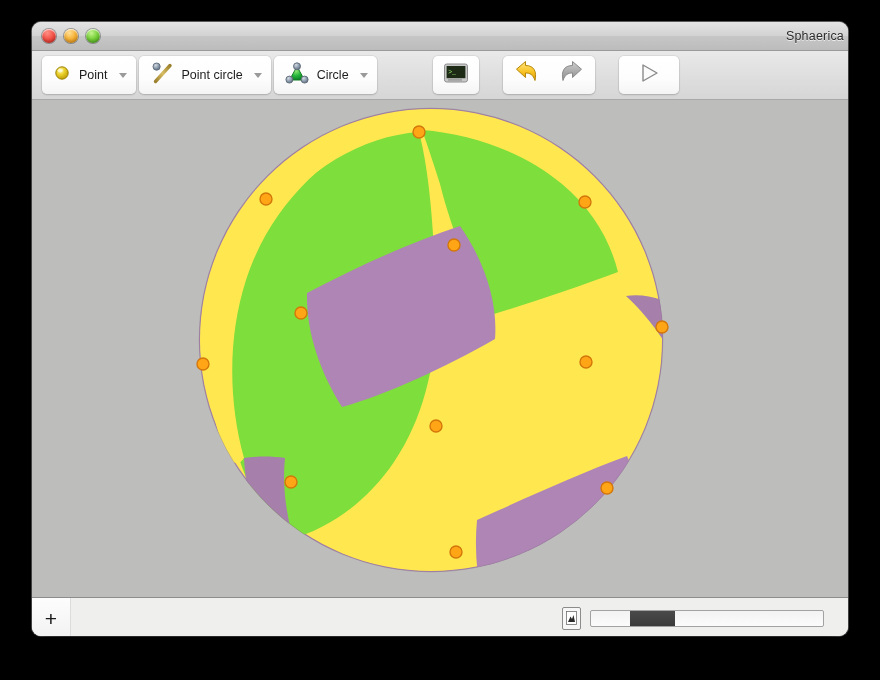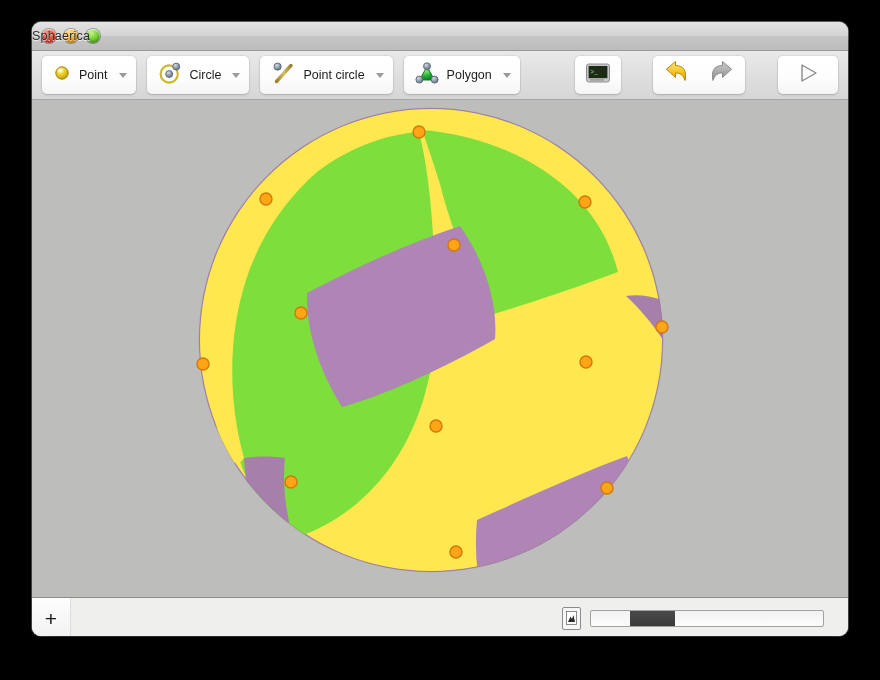--- a/index.html
+++ b/index.html
@@ -24,32 +24,32 @@
     border-bottom:1px solid #9a9a9a;
     display:flex;align-items:center;
   }
   .traffic{display:flex;gap:8px;margin-left:10px;}
   .tl{width:14px;height:14px;border-radius:50%;
       box-shadow:inset 0 1px 1px rgba(255,255,255,.75), inset 0 -2px 3px rgba(0,0,0,.18), 0 0 0 1px rgba(0,0,0,.30);}
   .tl.red{background:radial-gradient(circle at 38% 28%, #ff8f86 0%, #f4554a 45%, #c4201a 100%);}
   .tl.yellow{background:radial-gradient(circle at 38% 28%, #ffdf93 0%, #f6b33a 45%, #cf8008 100%);}
   .tl.green{background:radial-gradient(circle at 38% 28%, #c6f38f 0%, #79d23c 45%, #3f9411 100%);}
   #title{
-    position:absolute;left:0;right:12px;text-align:left;
+    position:absolute;left:0;right:4px;text-align:right;
     font-size:12.5px;color:#2b2b2b;letter-spacing:.2px;
     text-shadow:0 1px 0 rgba(255,255,255,.7);
     pointer-events:none;
   }
 
   
   #toolbar{
     height:48px;
     background:linear-gradient(to bottom,#e9e9e9 0%,#dedede 55%,#d6d6d6 100%);
     border-bottom:1px solid #a8a8a8;
-    display:flex;align-items:center;padding:0 10px;gap:8px;
+    display:flex;align-items:center;padding:0 10px;gap:0;
     position:relative;
   }
   .tgroup{
     display:flex;align-items:center;height:38px;
     background:linear-gradient(to bottom,#ffffff 0%,#fdfdfd 60%,#f4f4f4 100%);
     border-radius:5px;
     box-shadow:0 1px 2px rgba(0,0,0,.16), 0 0 0 1px rgba(0,0,0,.05);
   }
   .tgroup.sep{margin-right:3px;}
   .tool{
@@ -136,40 +136,20 @@
             </defs>
             <circle cx="10" cy="10" r="6.2" fill="url(#gPt)" stroke="#9c8205" stroke-width="1"></circle>
             <ellipse cx="8.3" cy="7.6" rx="2.7" ry="1.8" fill="#ffffff" opacity="0.55"></ellipse>
           </svg>
         </span>
         <span class="lbl">Point</span>
         <span class="caret"></span>
       </div>
     </div>
 
-    <div class="tgroup sep">
-      <div class="tool">
-        <span class="ico">
-          <svg width="26" height="26" viewBox="0 0 26 26">
-            <defs>
-              <radialGradient id="gBlue" cx="36%" cy="30%" r="75%">
-                <stop offset="0%" stop-color="#d4dbe4"></stop>
-                  <stop offset="55%" stop-color="#8e9dad"></stop>
-                <stop offset="100%" stop-color="#5f6e7e"></stop>
-              </radialGradient>
-            </defs>
-            <circle cx="12.2" cy="14" r="8.6" fill="none" stroke="#c9b822" stroke-width="2.1"></circle>
-            <circle cx="12.2" cy="14" r="3.5" fill="url(#gBlue)" stroke="#5d6a78" stroke-width="0.9"></circle>
-            <circle cx="19.2" cy="6.6" r="3.5" fill="url(#gBlue)" stroke="#5d6a78" stroke-width="0.9"></circle>
-          </svg>
-        </span>
-        <span class="lbl">Circle</span>
-        <span class="caret"></span>
-      </div>
-    </div>
 
     <div class="tgroup sep">
       <div class="tool">
         <span class="ico">
           <svg width="26" height="26" viewBox="0 0 26 26">
             <defs>
               <radialGradient id="gBlue2" cx="36%" cy="30%" r="75%">
                 <stop offset="0%" stop-color="#d4dbe4"></stop>
                   <stop offset="55%" stop-color="#8e9dad"></stop>
                 <stop offset="100%" stop-color="#5f6e7e"></stop>
@@ -204,21 +184,21 @@
                   <stop offset="55%" stop-color="#8e9dad"></stop>
                 <stop offset="100%" stop-color="#5f6e7e"></stop>
               </radialGradient>
             </defs>
             <polygon points="13,6.5 20.5,20 5.5,20" fill="url(#gGrn)" stroke="#117a24" stroke-width="1"></polygon>
             <circle cx="13" cy="6.3" r="3.5" fill="url(#gBlue3)" stroke="#5d6a78" stroke-width="0.9"></circle>
             <circle cx="5.4" cy="19.6" r="3.5" fill="url(#gBlue3)" stroke="#5d6a78" stroke-width="0.9"></circle>
             <circle cx="20.6" cy="19.6" r="3.5" fill="url(#gBlue3)" stroke="#5d6a78" stroke-width="0.9"></circle>
           </svg>
         </span>
-        <span class="lbl">Polygon</span>
+        <span class="lbl">Circle</span>
         <span class="caret"></span>
       </div>
     </div>
 
     <div class="spacer-a"></div>
 
     <div class="tgroup">
       <div class="iconbtn">
         <span class="ico">
           <svg width="26" height="22" viewBox="0 0 26 22">

